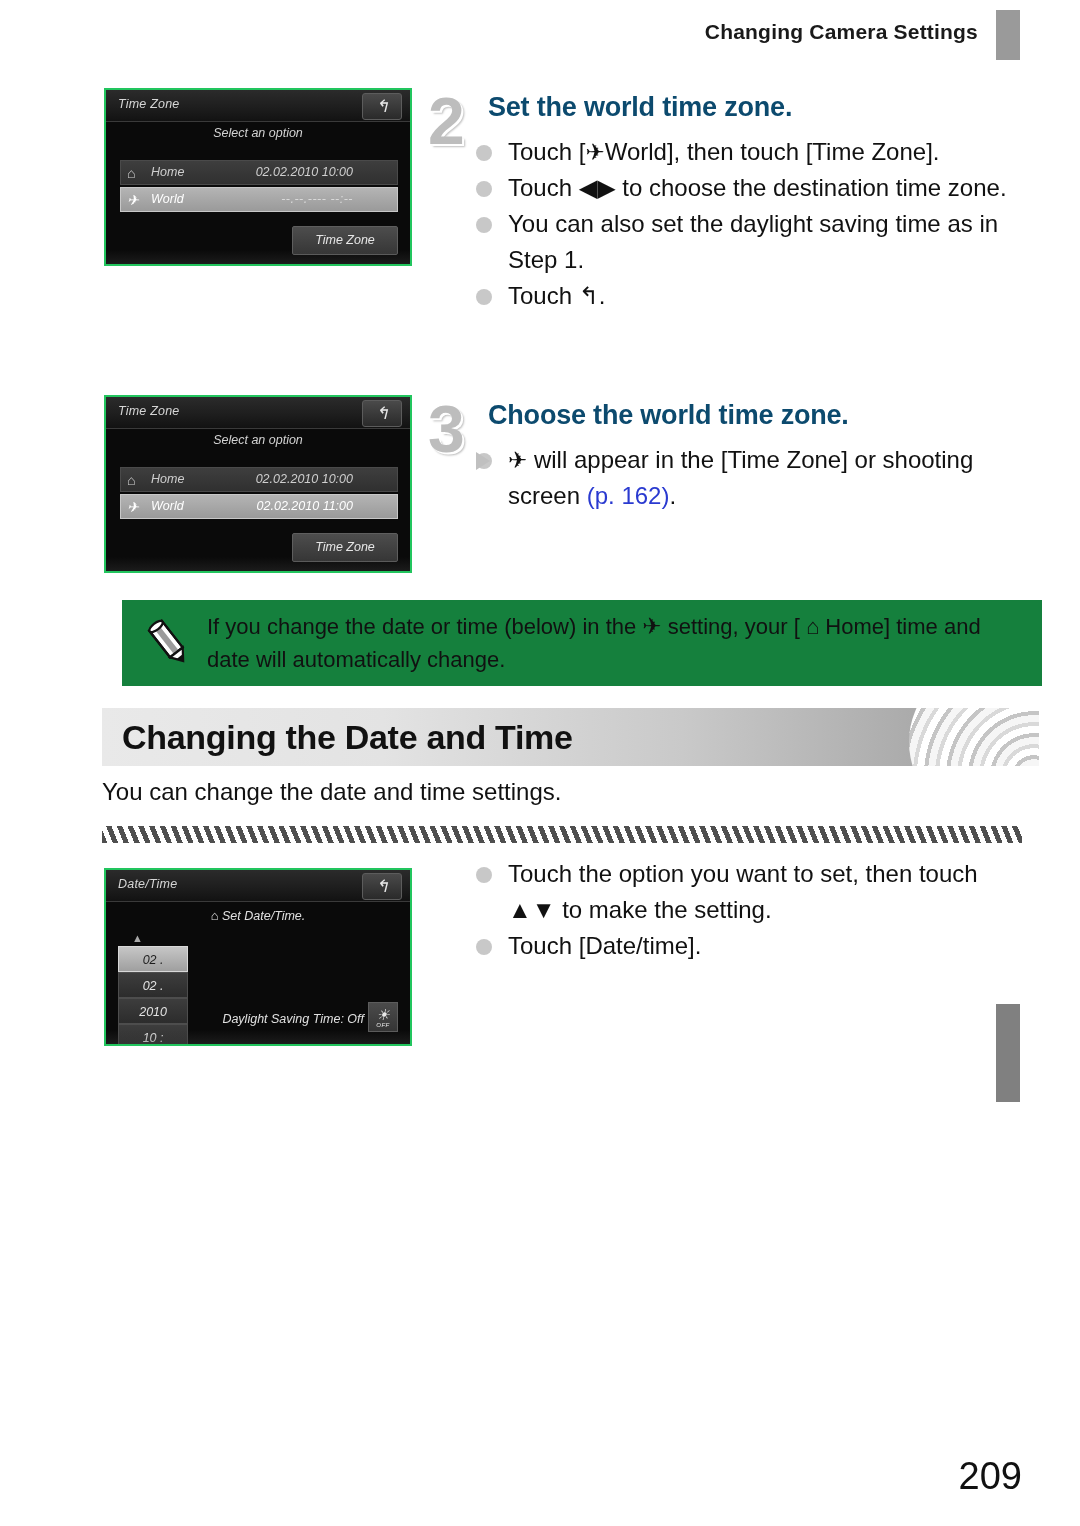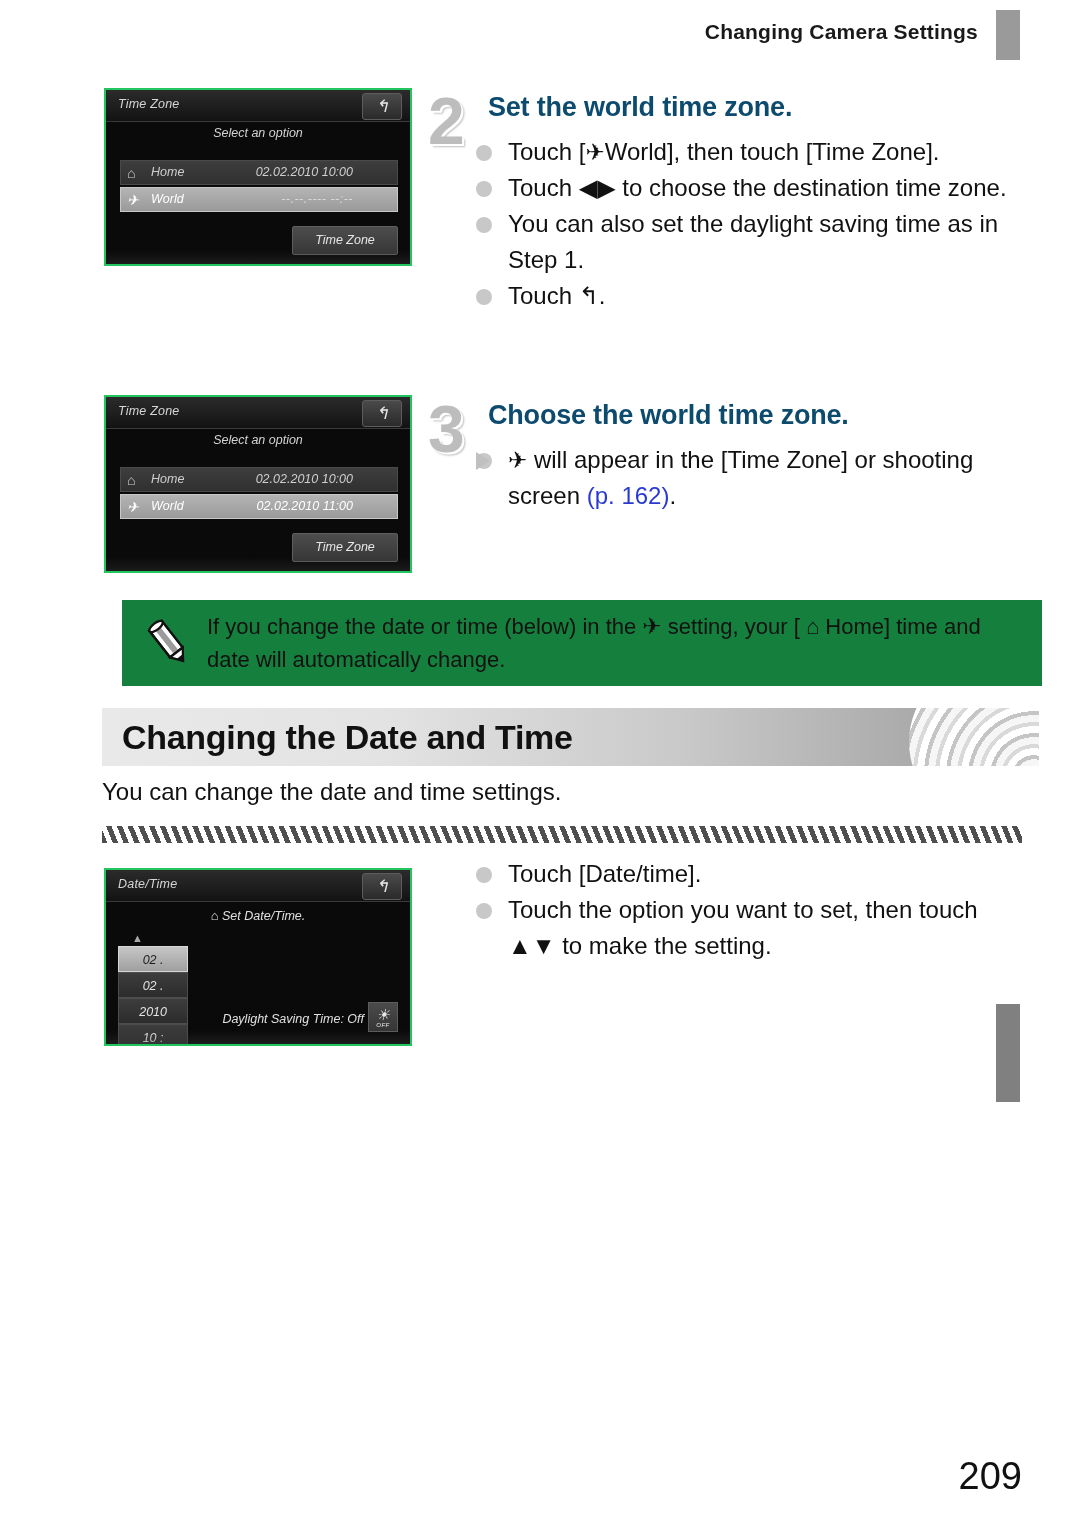--- a/index.html
+++ b/index.html
@@ -514,21 +514,21 @@
   <div class="dt-dst-btn">
     <span>☀</span>
     <span class="off">OFF</span>
   </div>
   <div class="lcd-bottomfade"></div>
 </div>
 
 <div class="body-list" style="left:472px; top:856px; width:552px;">
   <div class="bullet-item">
     <span class="dot"></span>
+    <span>Touch the option you want to set, then touch <span>▲▼</span> to make the setting.</span>
+  </div>
+  <div class="bullet-item">
+    <span class="dot"></span>
     <span>Touch [Date/time].</span>
   </div>
-  <div class="bullet-item">
-    <span class="dot"></span>
-    <span>Touch the option you want to set, then touch <span>▲▼</span> to make the setting.</span>
-  </div>
 </div>
 
 <div class="page-num">209</div>
 
 </body></html>

